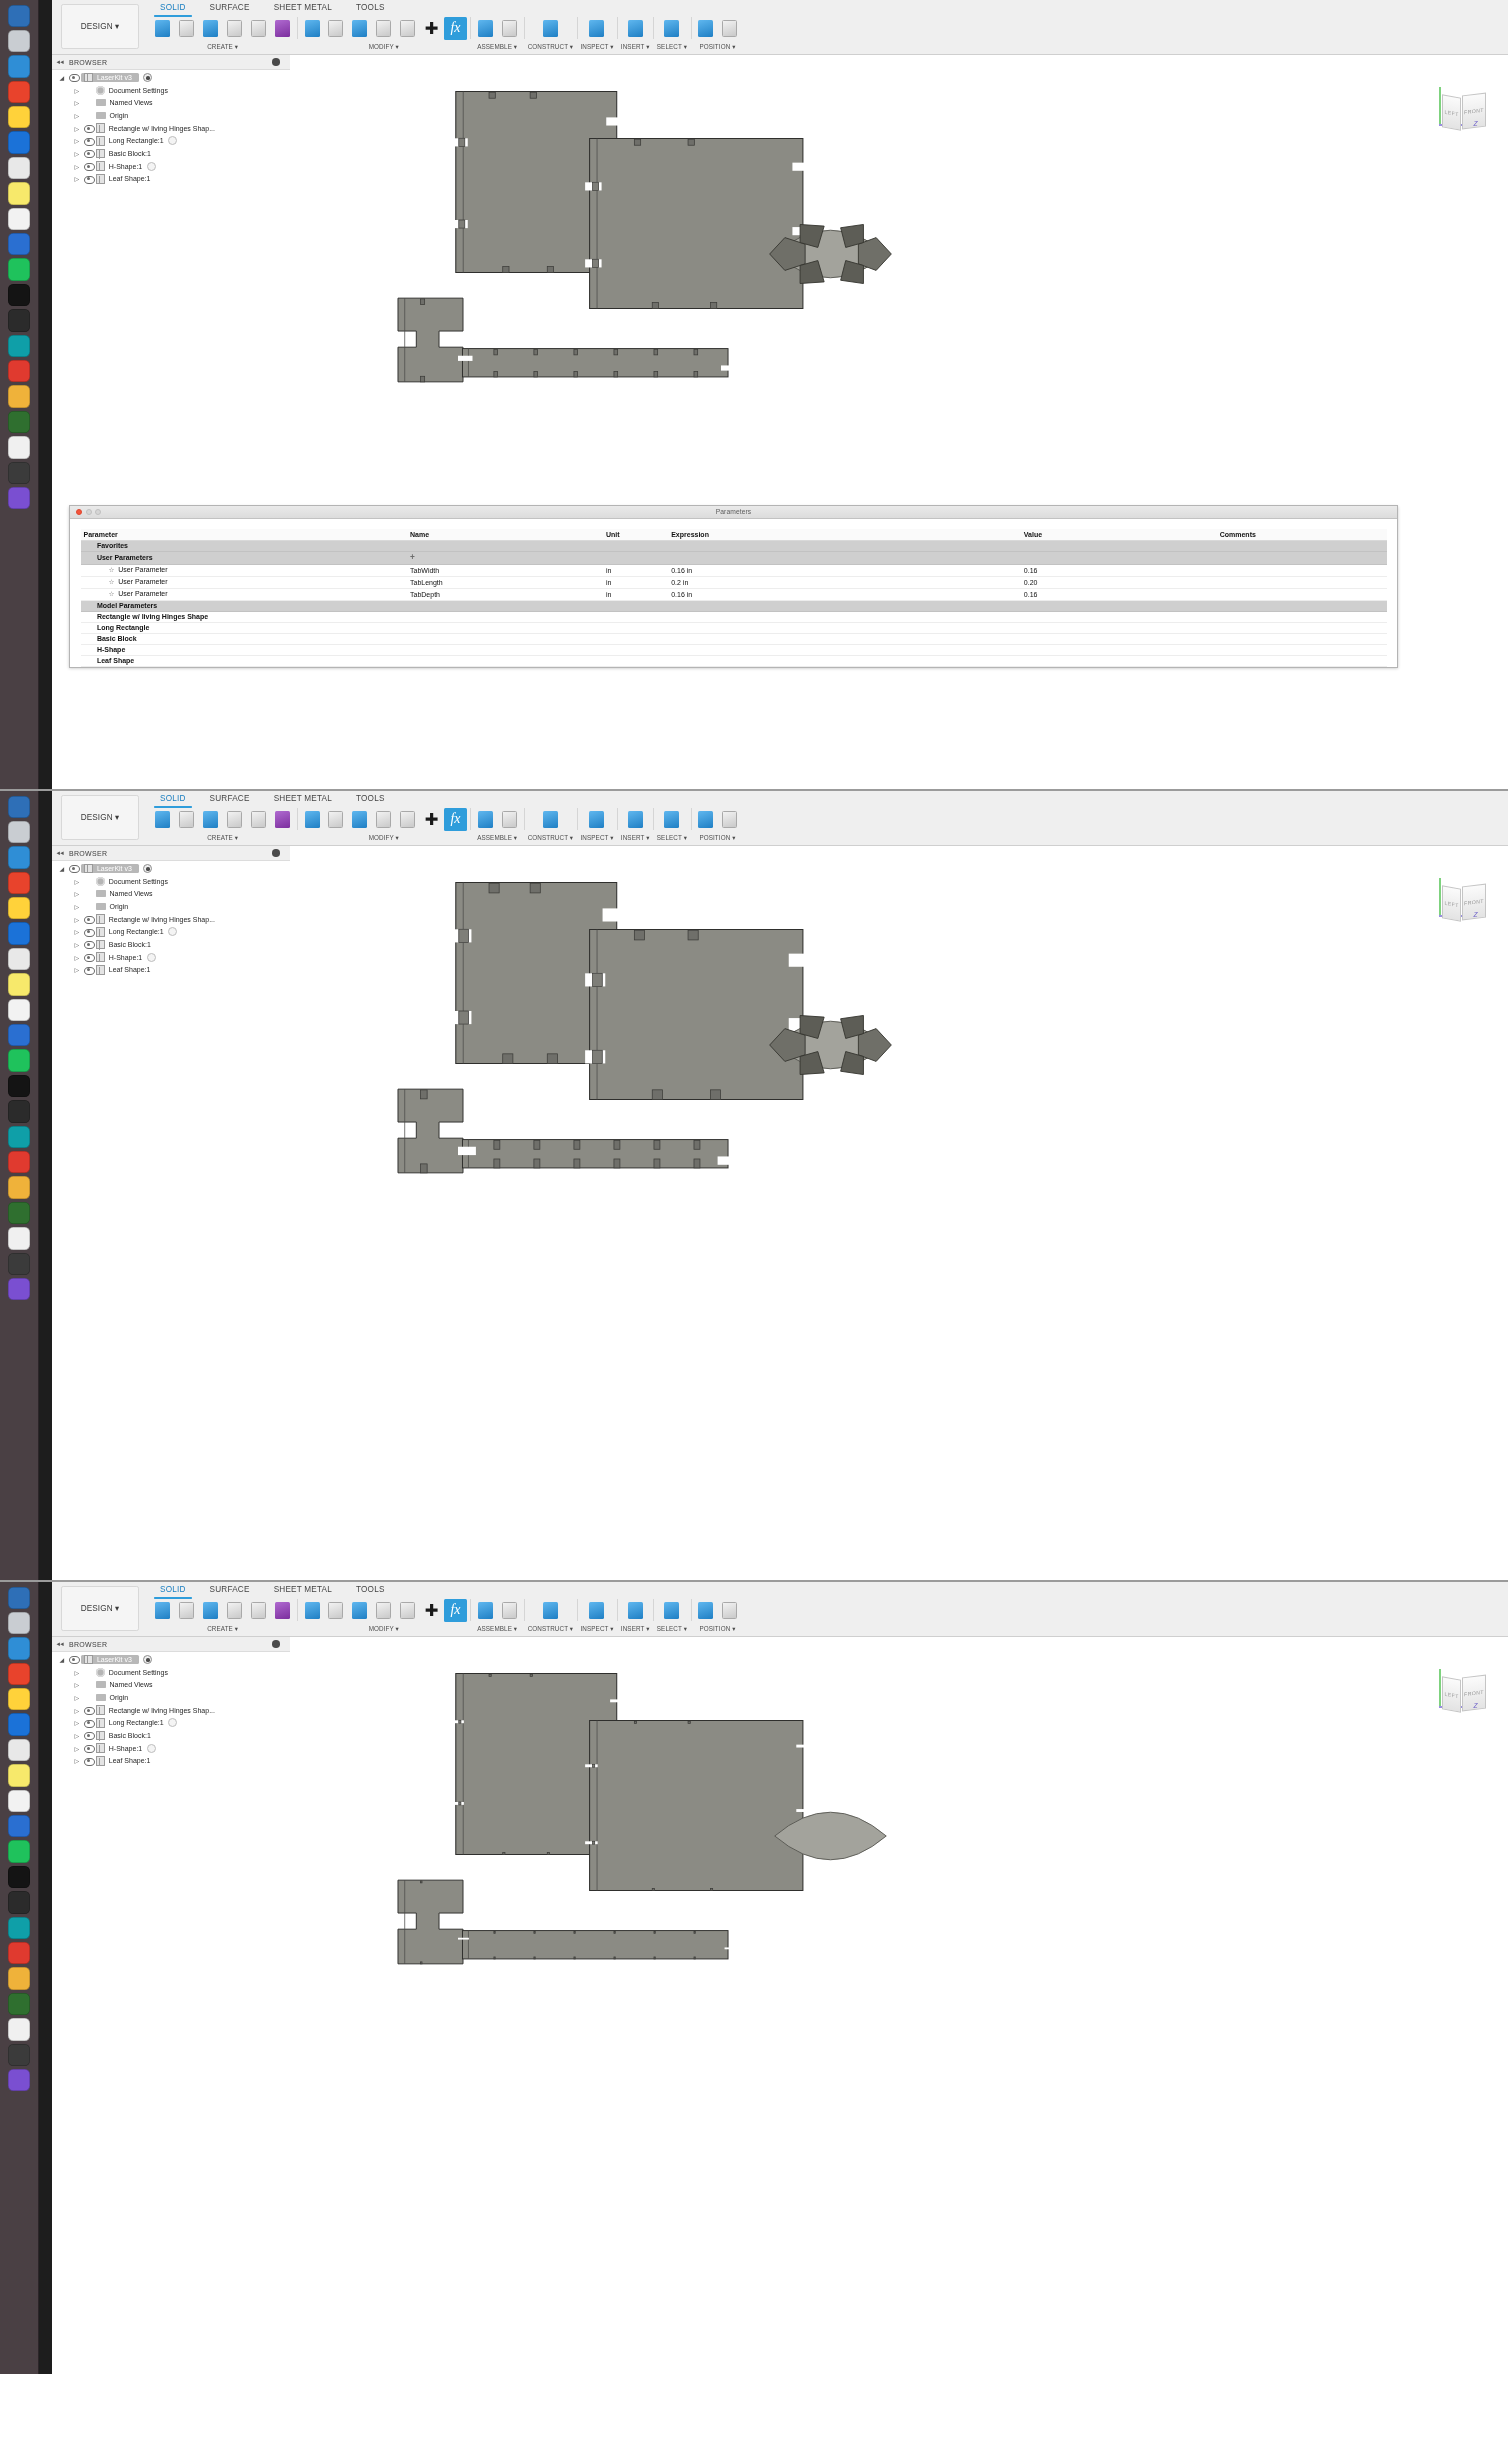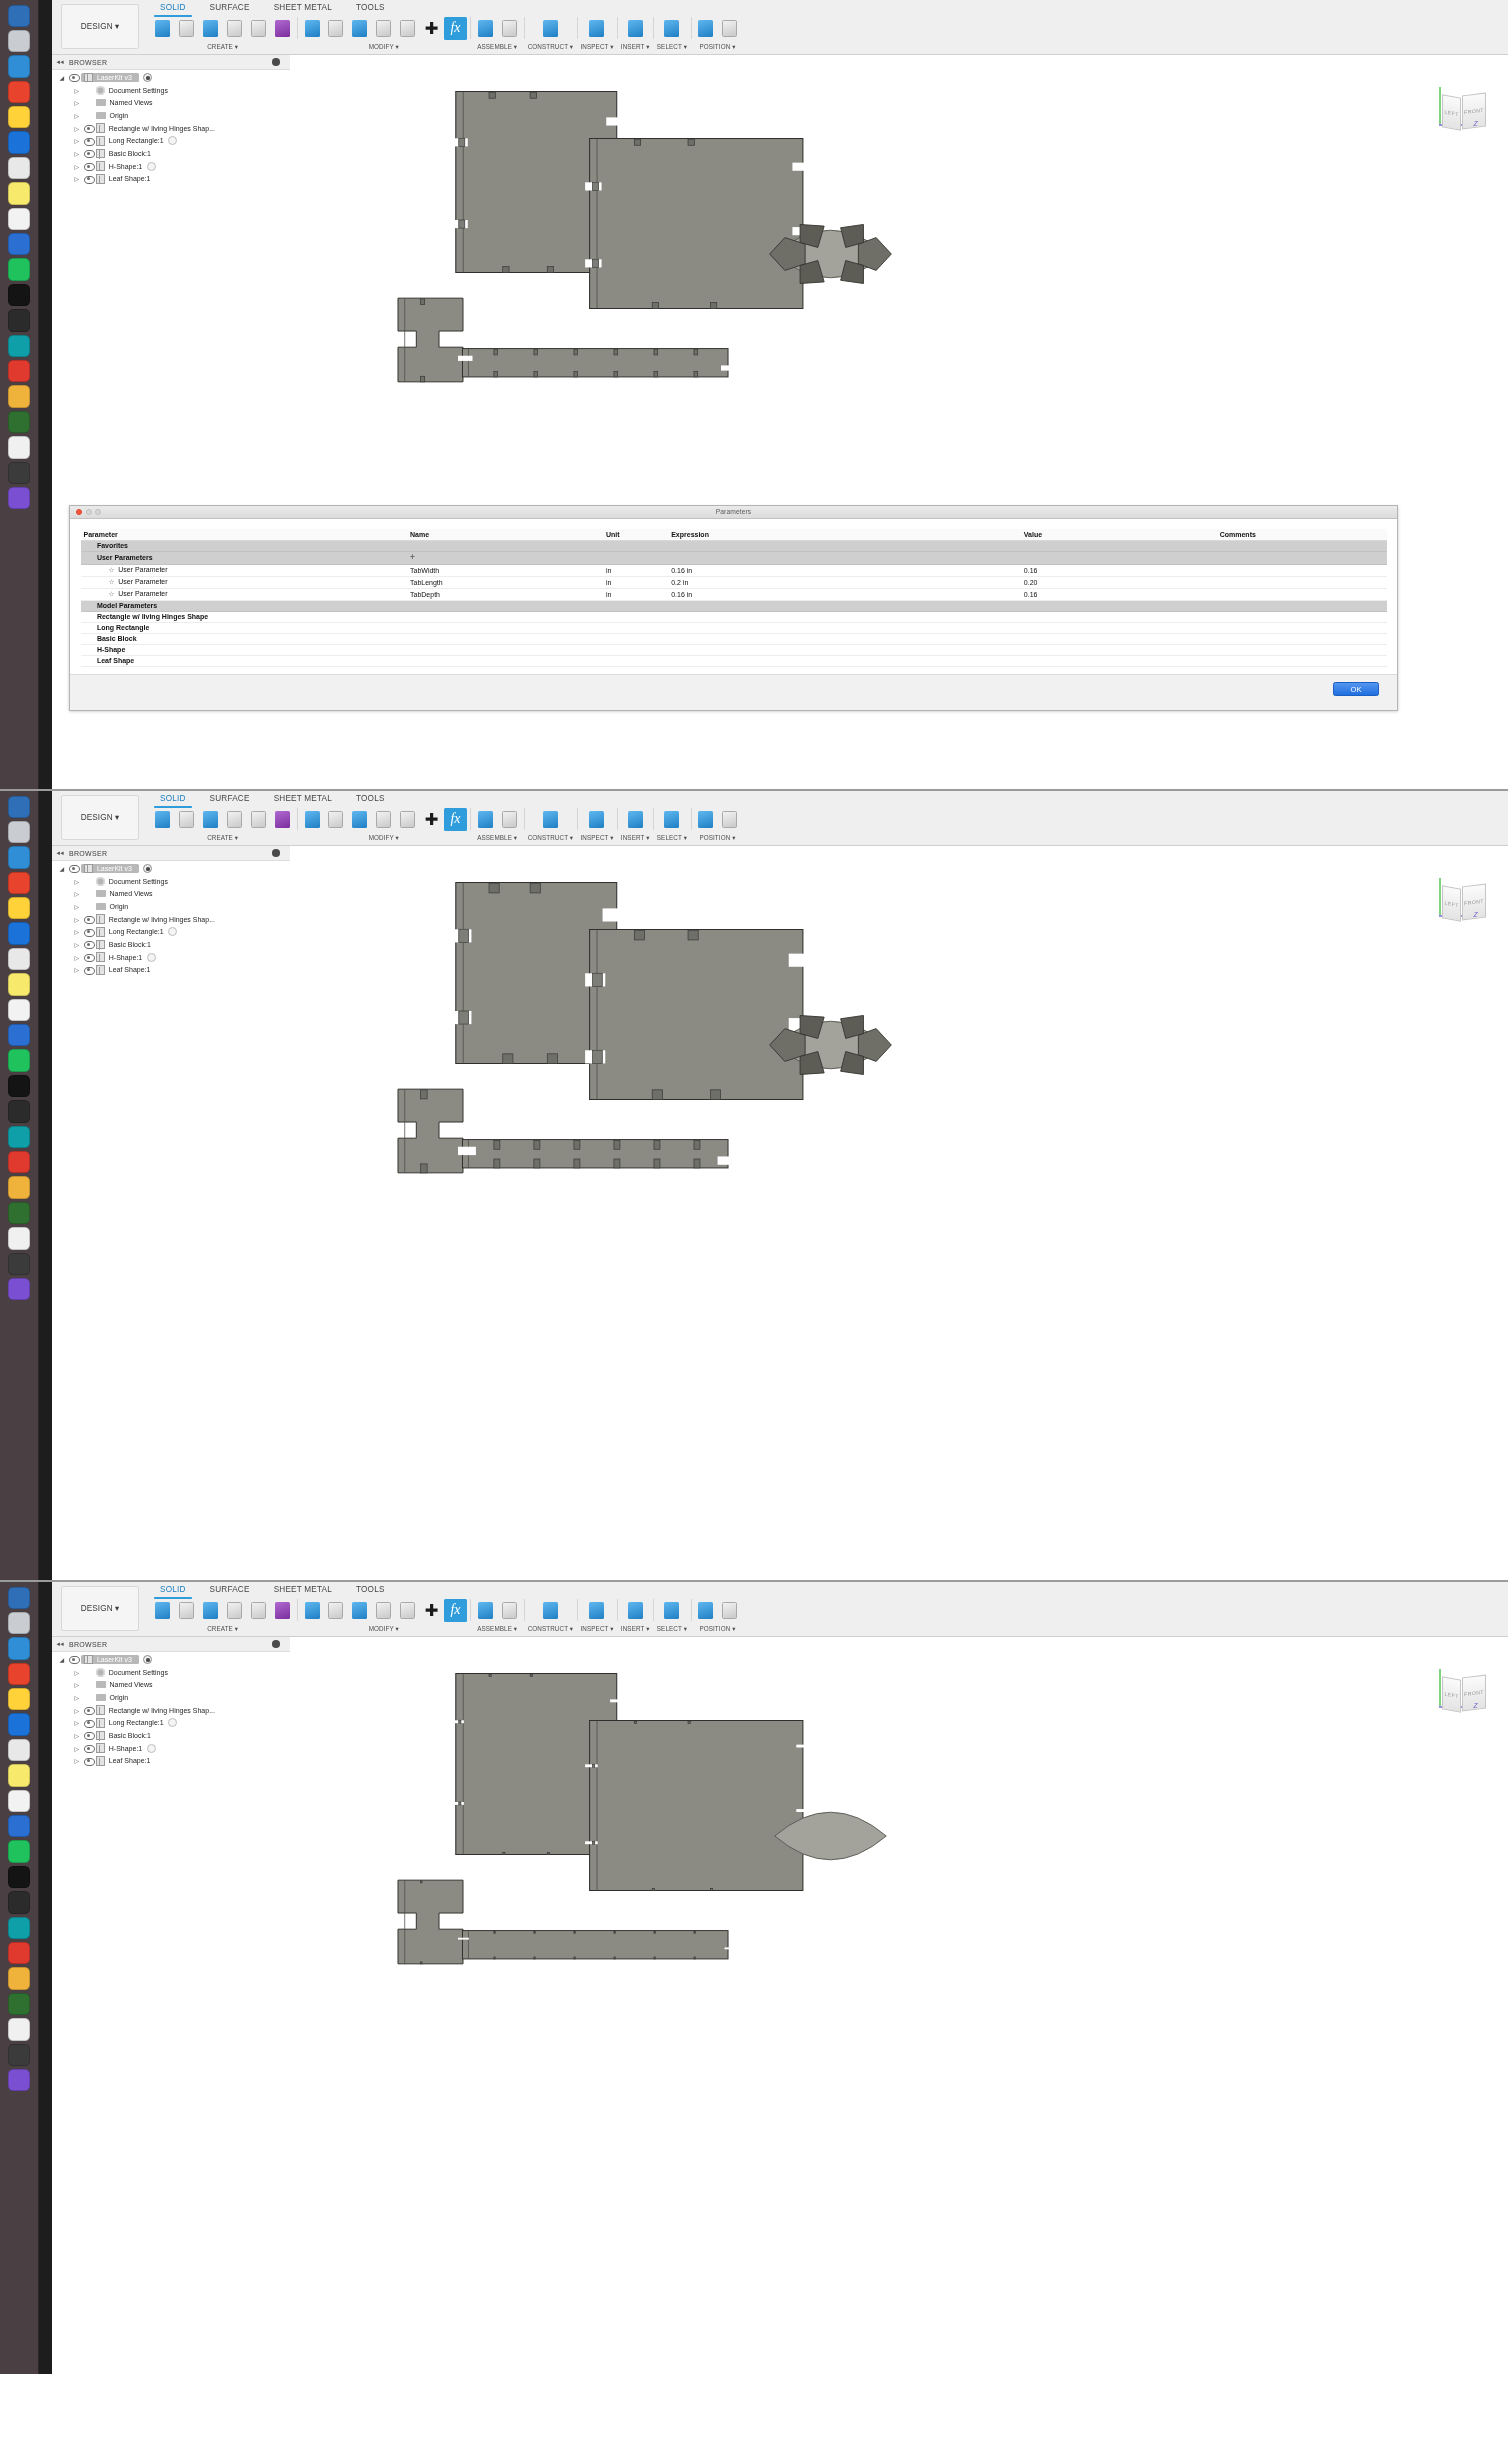--- a/index.html
+++ b/index.html
@@ -603,23 +603,20 @@
        <td class="c-param indent-1" style="font-weight:bold">Leaf Shape</td>
        <td class="c-name"></td>
                 <td class="c-unit"></td>
                 <td class="c-expr"></td>
                 <td class="c-val"></td>
                 <td class="c-cmt"></td>
      </tr>
         </tbody>
       </table>
     </div>
-    <div class="pd-foot">
-        <div class="ok-btn">OK</div>
-      </div>
     </div>
   </div>
     <div class="panel-sep" style="top:789px;"></div>
     <div class="panel" style="top:791px;height:792px;">
     <div class="dock">
         <div class="dock-icons">
           <div class="dock-ico" style="background:#2e6fb7"></div>
           <div class="dock-ico" style="background:#c9cdd2"></div>
           <div class="dock-ico" style="background:#2f8ed6"></div>
           <div class="dock-ico" style="background:#e8432c"></div>

